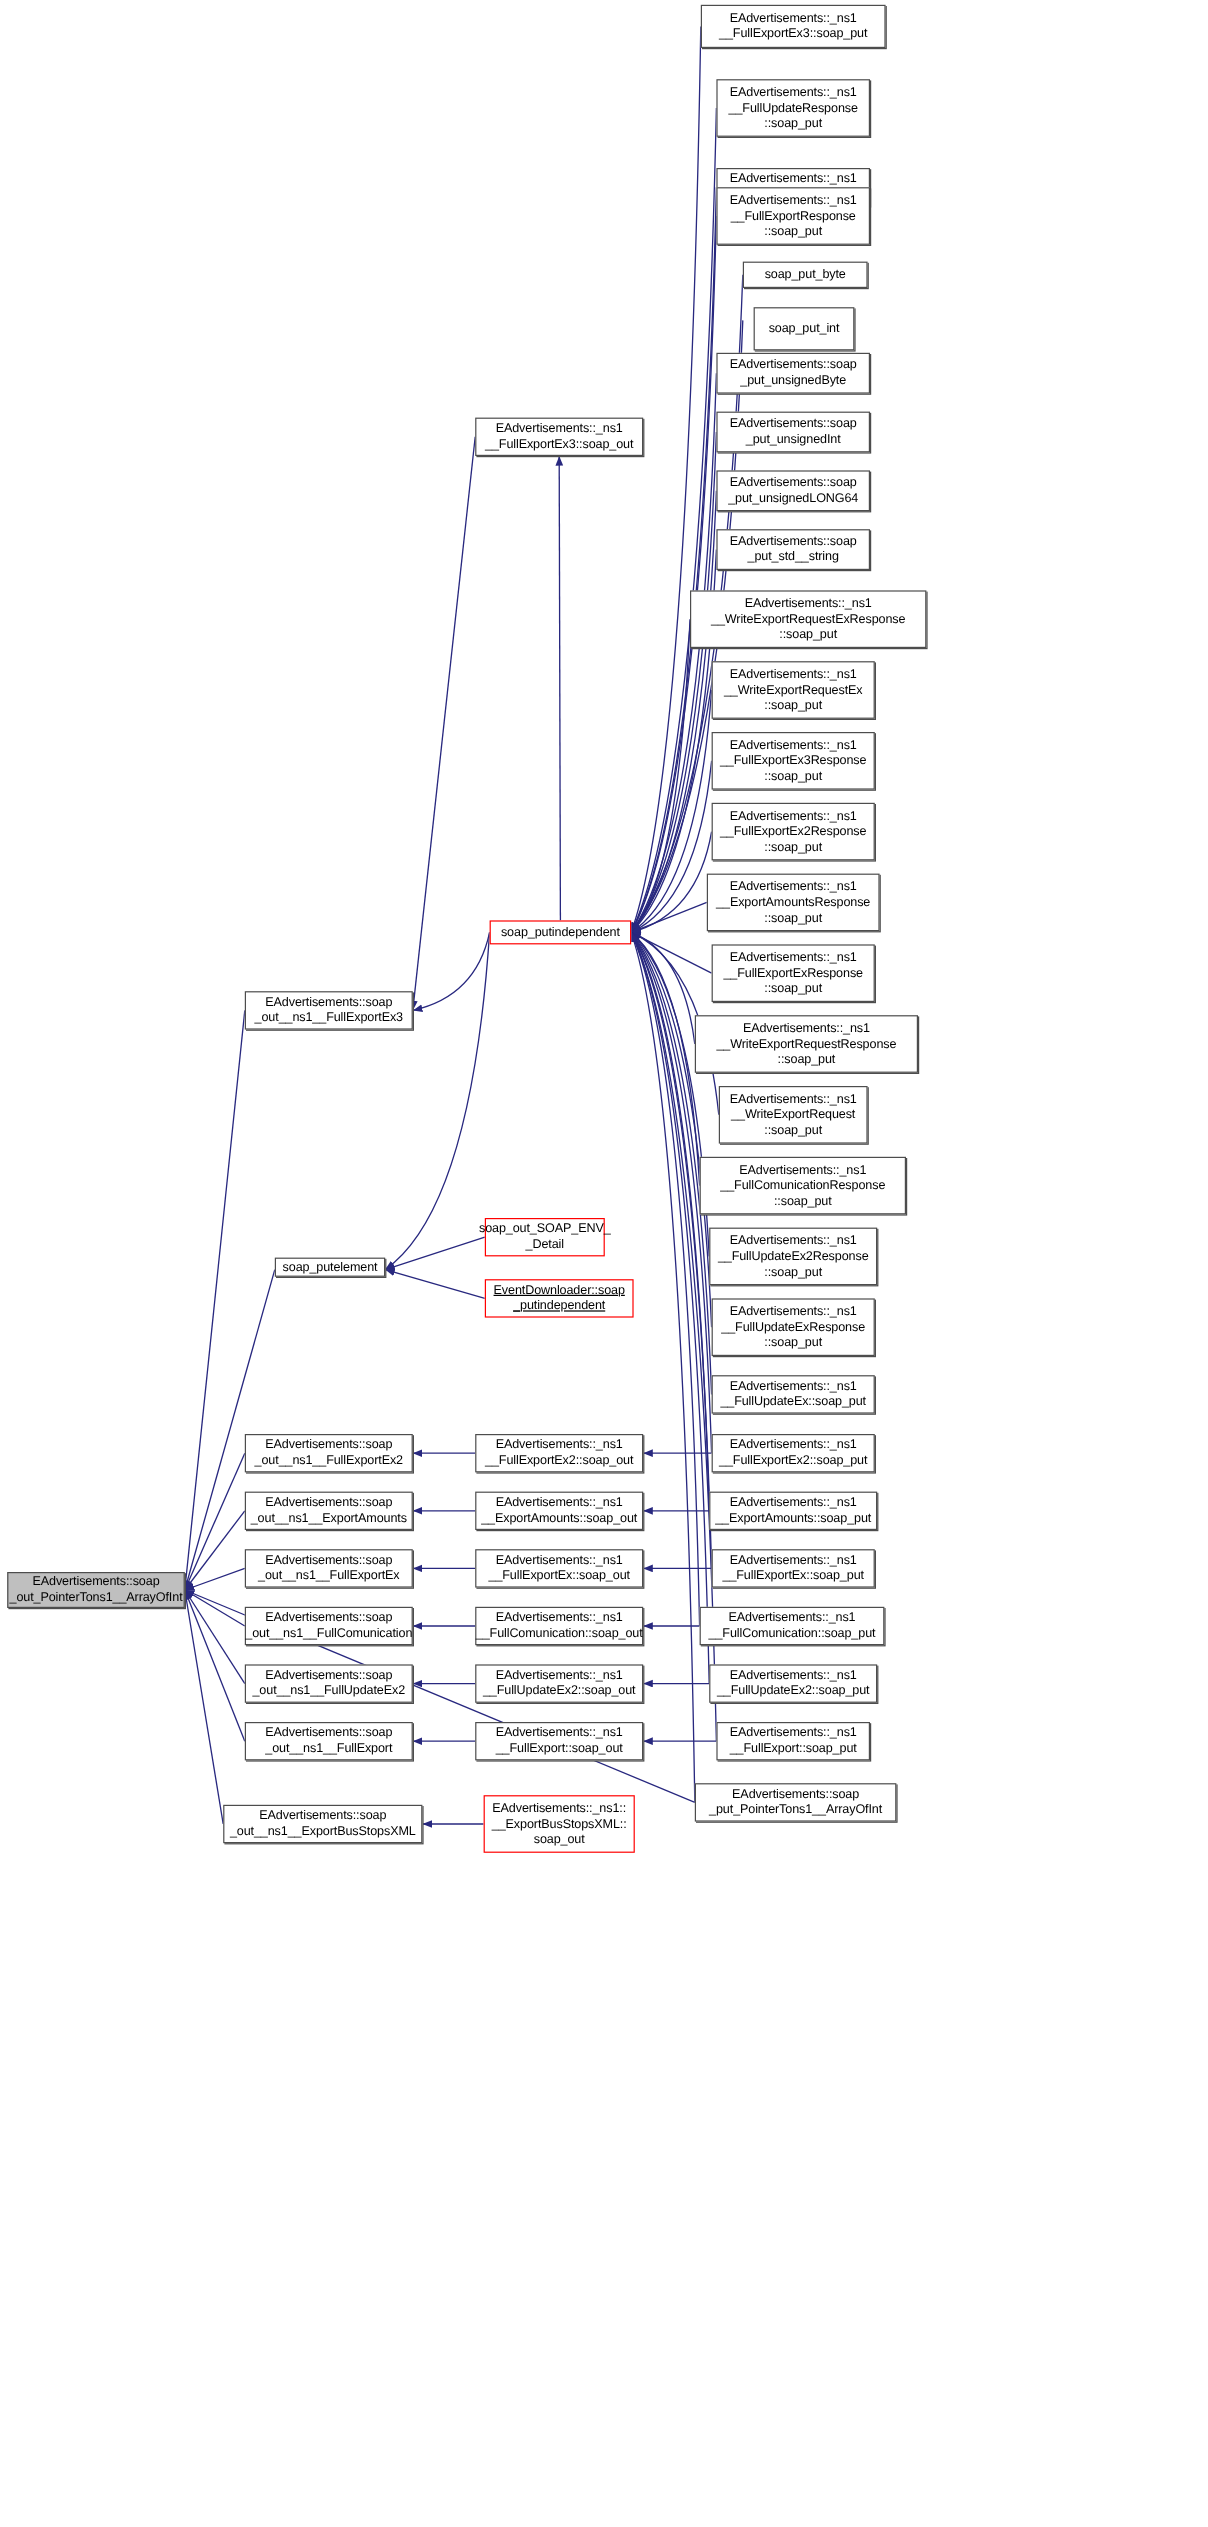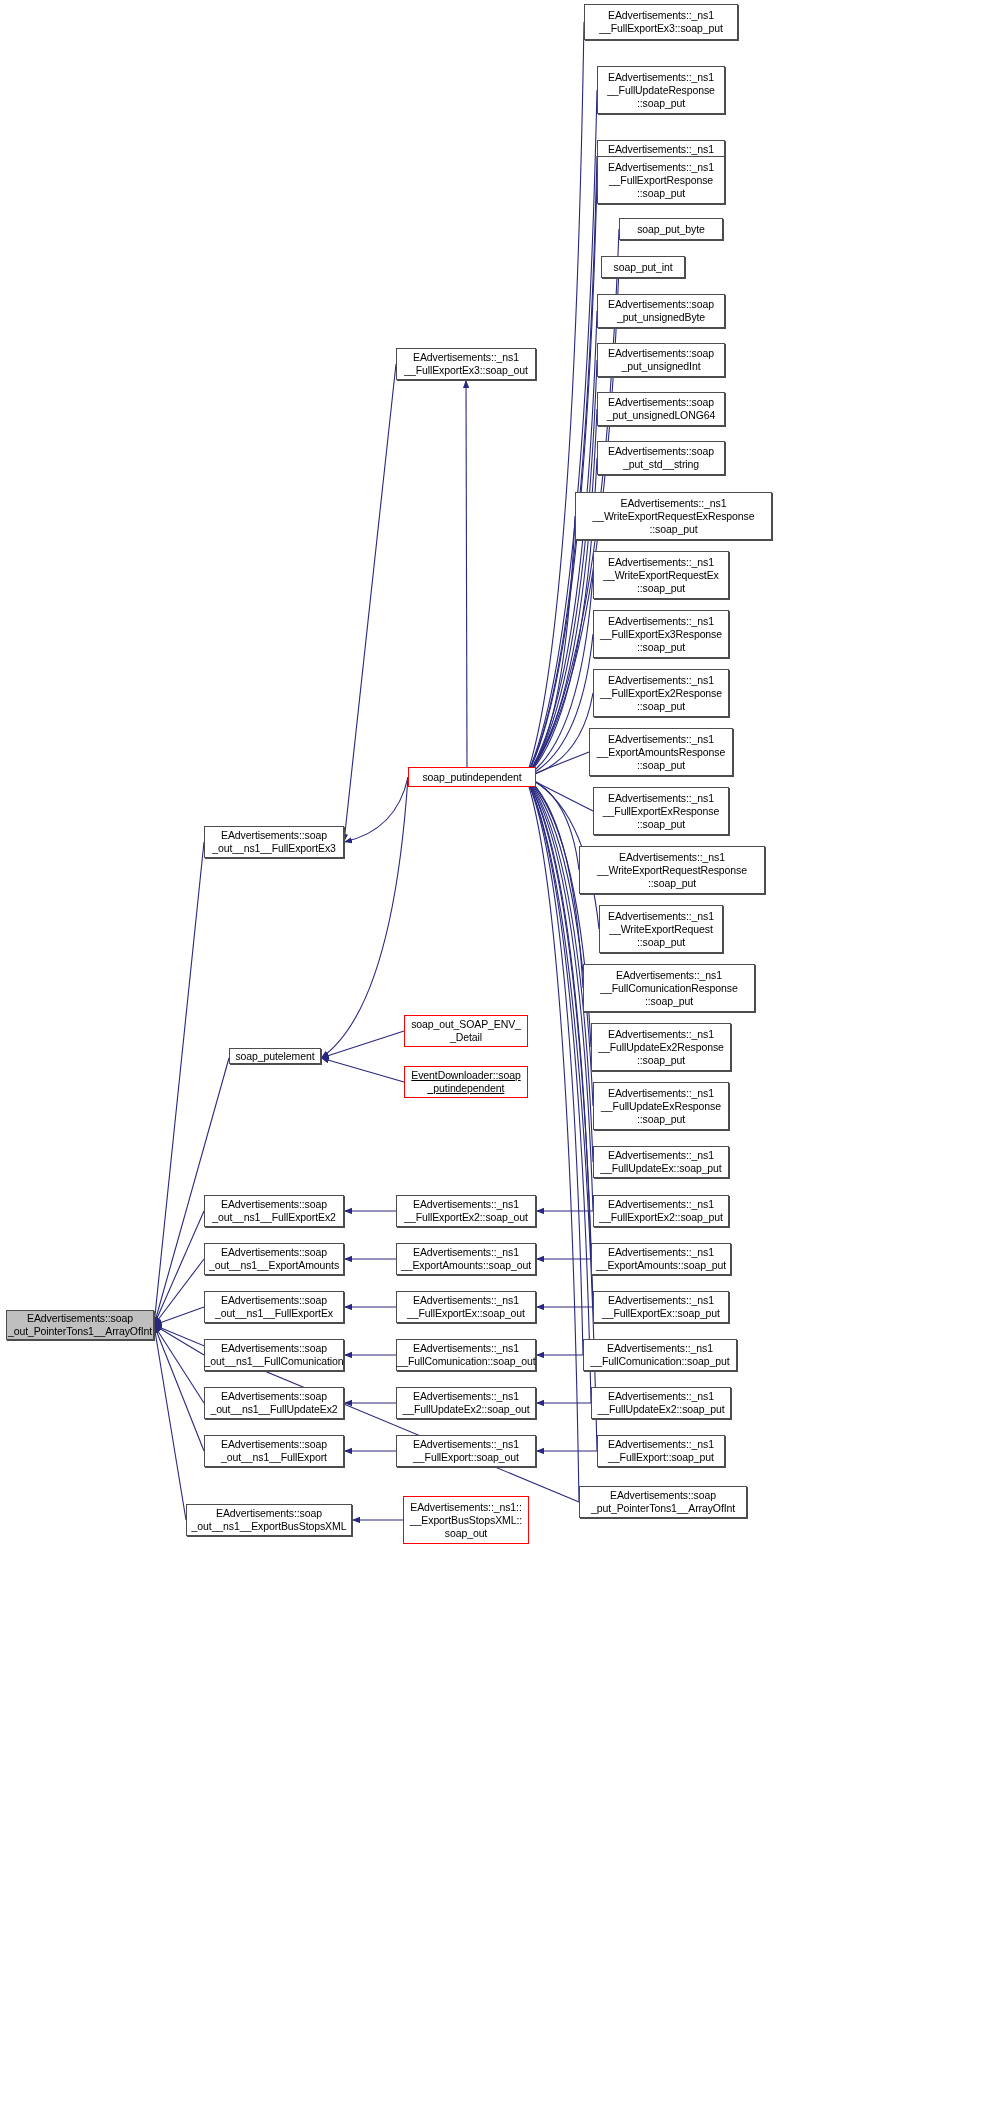--- a/index.html
+++ b/index.html
@@ -119,21 +119,21 @@
 __FullExportEx3::soap_put</div>
       <div class="node" style="left: 597px; top: 66px; width: 128px; height: 48px;">EAdvertisements::_ns1
 __FullUpdateResponse
 ::soap_put</div>
       <div class="node" style="left: 597px; top: 140px; width: 128px; height: 32px;">EAdvertisements::_ns1
 __FullUpdate::soap_put</div>
       <div class="node" style="left: 597px; top: 156px; width: 128px; height: 48px;">EAdvertisements::_ns1
 __FullExportResponse
 ::soap_put</div>
       <div class="node" style="left: 619px; top: 218px; width: 104px; height: 22px;">soap_put_byte</div>
-      <div class="node" style="left: 601px; top: 256px; width: 84px; height: 22px;">soap_put_int</div>
+      <div class="node" style="left: 628px; top: 256px; width: 84px; height: 36px;">soap_put_int</div>
       <div class="node" style="left: 597px; top: 294px; width: 128px; height: 34px;">EAdvertisements::soap
 _put_unsignedByte</div>
       <div class="node" style="left: 597px; top: 343px; width: 128px; height: 34px;">EAdvertisements::soap
 _put_unsignedInt</div>
       <div class="node" style="left: 597px; top: 392px; width: 128px; height: 34px;">EAdvertisements::soap
 _put_unsignedLONG64</div>
       <div class="node" style="left: 597px; top: 441px; width: 128px; height: 34px;">EAdvertisements::soap
 _put_std__string</div>
       <div class="node" style="left: 575px; top: 492px; width: 197px; height: 48px;">EAdvertisements::_ns1
 __WriteExportRequestExResponse
@@ -177,27 +177,27 @@
       <div class="node" style="left: 593px; top: 1291px; width: 136px; height: 32px;">EAdvertisements::_ns1
 __FullExportEx::soap_put</div>
       <div class="node" style="left: 583px; top: 1339px; width: 154px; height: 32px;">EAdvertisements::_ns1
 __FullComunication::soap_put</div>
       <div class="node" style="left: 591px; top: 1387px; width: 140px; height: 32px;">EAdvertisements::_ns1
 __FullUpdateEx2::soap_put</div>
       <div class="node" style="left: 597px; top: 1435px; width: 128px; height: 32px;">EAdvertisements::_ns1
 __FullExport::soap_put</div>
       <div class="node" style="left: 579px; top: 1486px; width: 168px; height: 32px;">EAdvertisements::soap
 _put_PointerTons1__ArrayOfInt</div>
-      <div class="node red" style="left: 408px; top: 767px; width: 128px; height: 20px;">soap_putindependent</div>
+      <div class="node red" style="left: 408px; top: 767px; width: 118px; height: 20px;">soap_putindependent</div>
       <div class="node" style="left: 396px; top: 348px; width: 140px; height: 32px;">EAdvertisements::_ns1
 __FullExportEx3::soap_out</div>
       <div class="node" style="left: 204px; top: 826px; width: 140px; height: 32px;">EAdvertisements::soap
 _out__ns1__FullExportEx3</div>
       <div class="node" style="left: 229px; top: 1048px; width: 92px; height: 16px;">soap_putelement</div>
-      <div class="node red" style="left: 404px; top: 1015px; width: 124px; height: 32px;">soap_out_SOAP_ENV_
+      <div class="node red" style="left: 404px; top: 1015px; width: 100px; height: 32px;">soap_out_SOAP_ENV_
 _Detail</div>
       <div class="node red" style="left: 404px; top: 1066px; width: 124px; height: 32px; text-decoration: underline;">EventDownloader::soap
 _putindependent</div>
       <div class="node" style="left: 204px; top: 1195px; width: 140px; height: 32px;">EAdvertisements::soap
 _out__ns1__FullExportEx2</div>
       <div class="node" style="left: 396px; top: 1195px; width: 140px; height: 32px;">EAdvertisements::_ns1
 __FullExportEx2::soap_out</div>
       <div class="node" style="left: 204px; top: 1243px; width: 140px; height: 32px;">EAdvertisements::soap
 _out__ns1__ExportAmounts</div>
       <div class="node" style="left: 396px; top: 1243px; width: 140px; height: 32px;">EAdvertisements::_ns1

